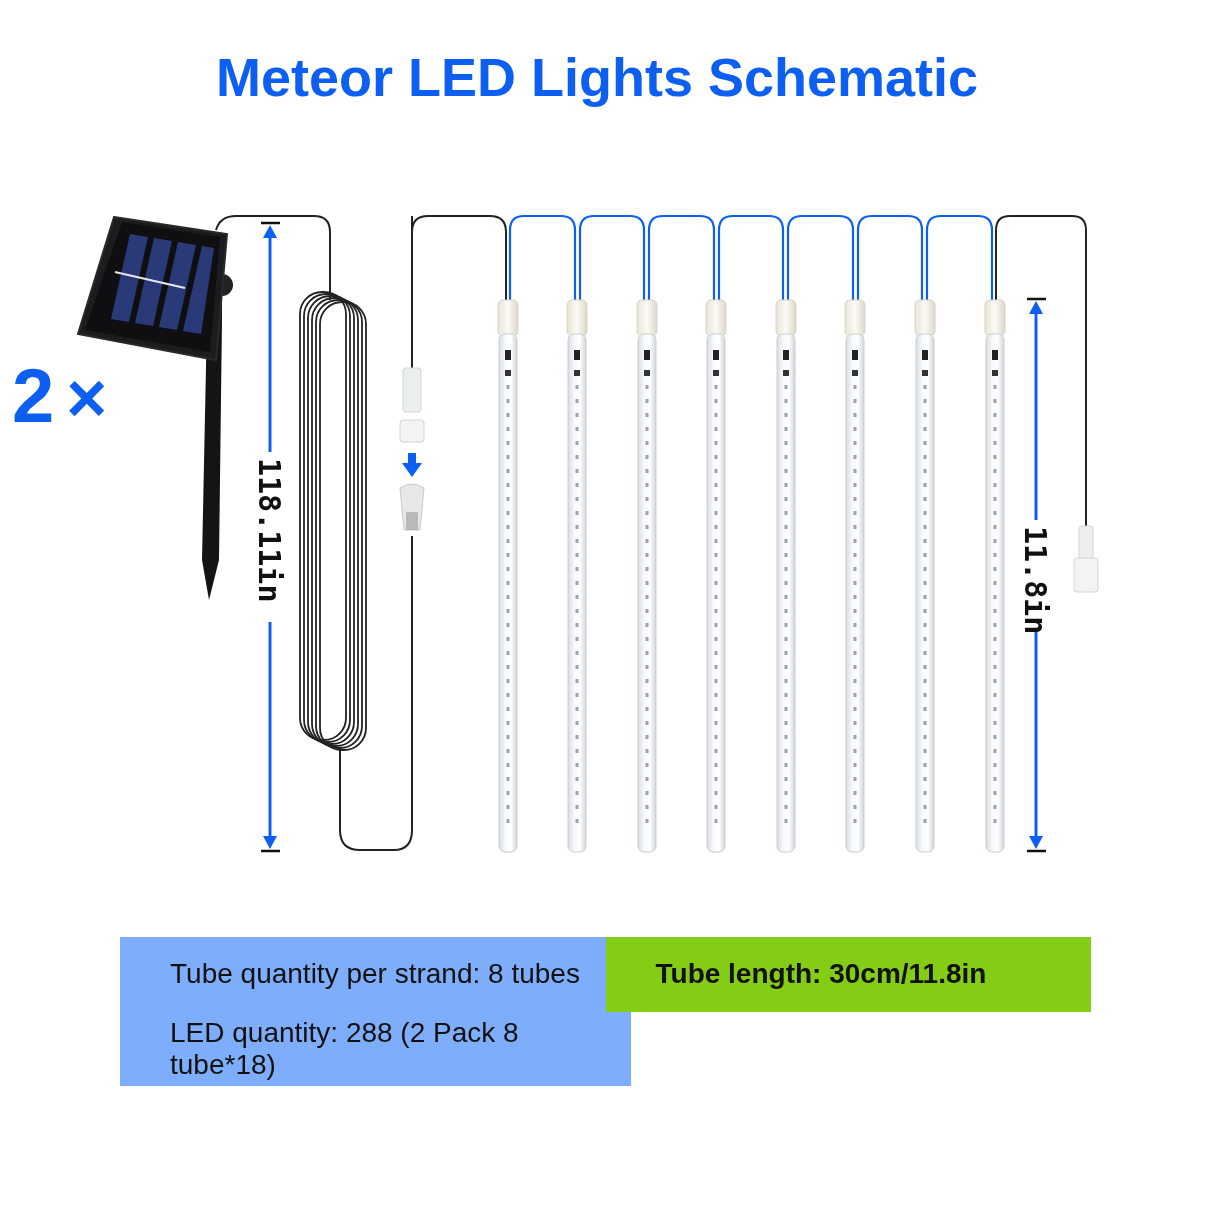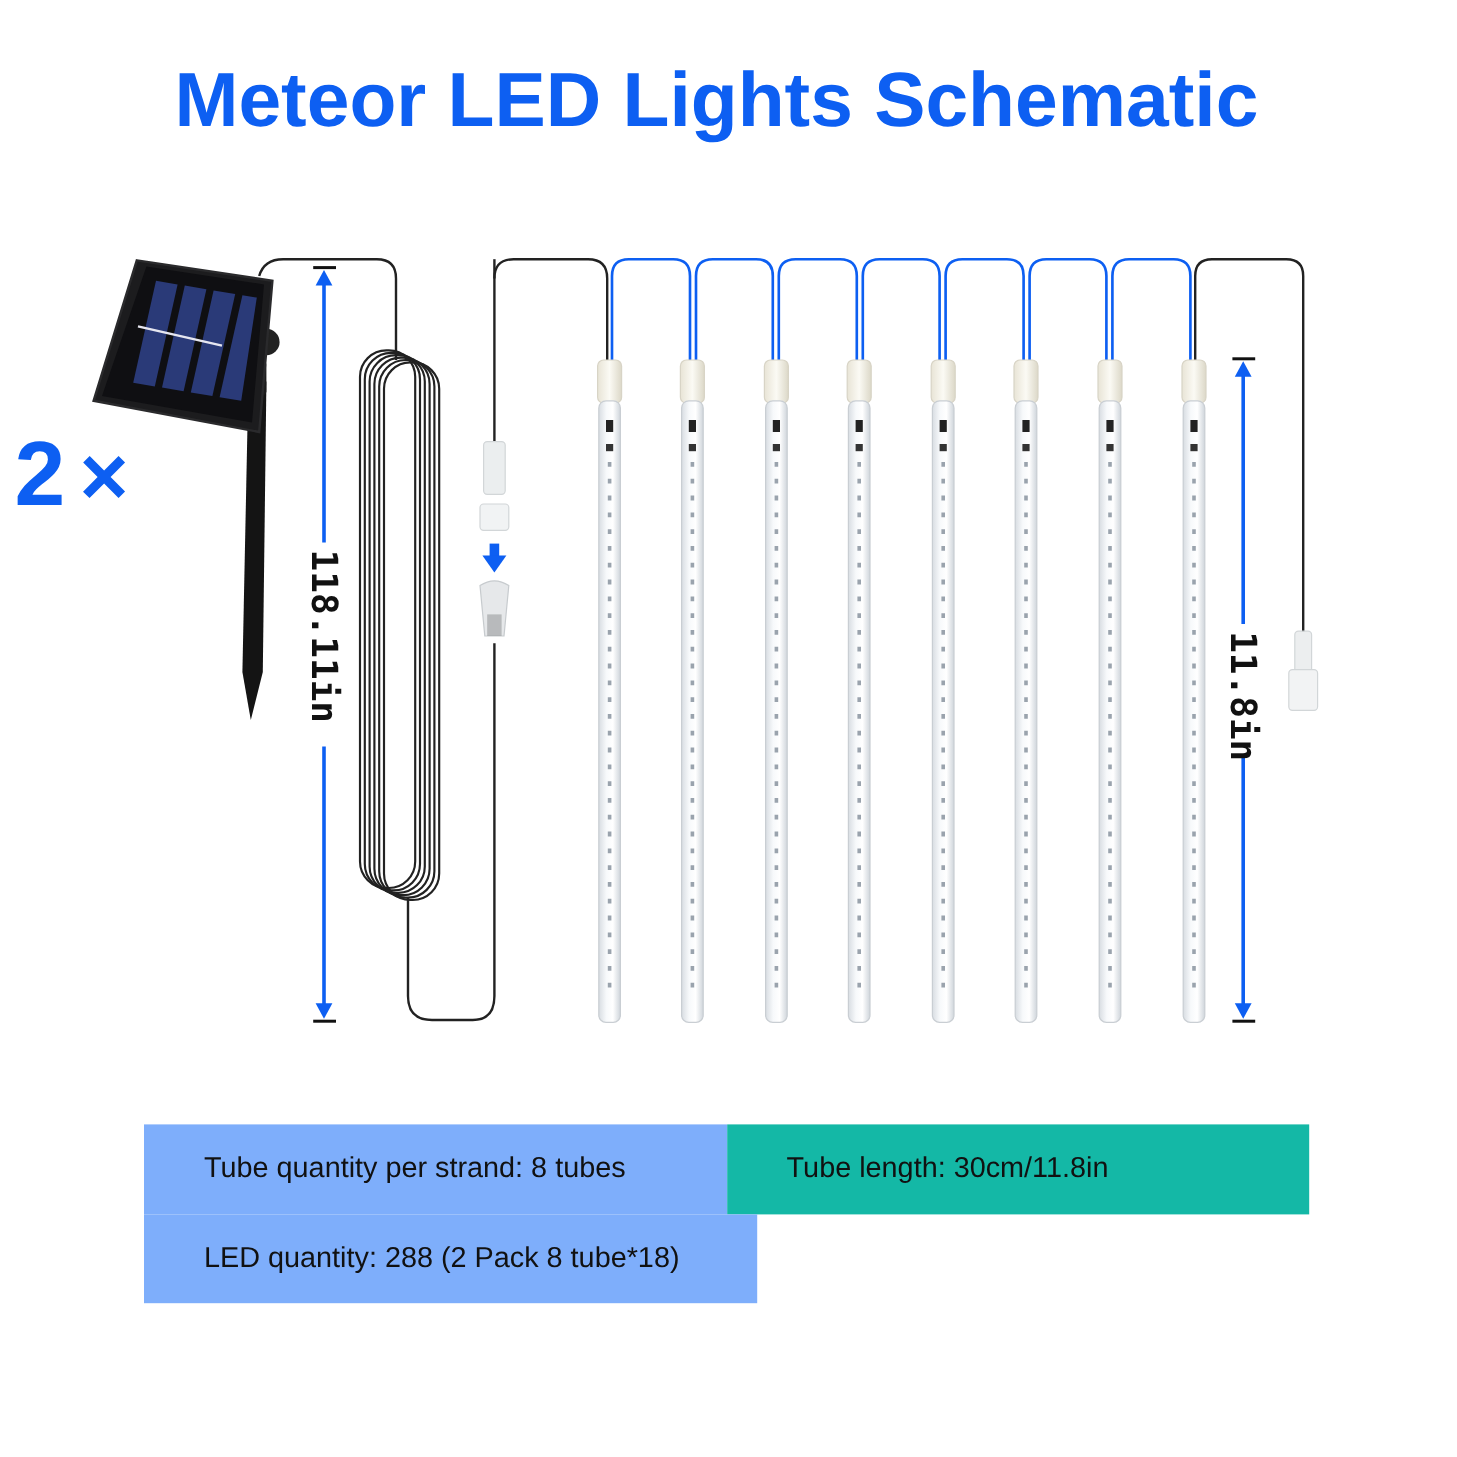--- a/index.html
+++ b/index.html
@@ -1,27 +1,27 @@
 <!DOCTYPE html>
 <html><head>
 <meta charset="utf-8">
 <style>
   html, body { margin: 0; padding: 0; background: #ffffff; }
   body { width: 1214px; height: 1214px; position: relative; overflow: hidden; font-family: "Liberation Sans", sans-serif; }
-  .title { position: absolute; left: 0; top: 46px; width: 1194px; text-align: center; font-weight: bold; font-size: 64px; color: #0d5ff2; letter-spacing: 0px; }
+  .title { position: absolute; left: 0; top: 46px; width: 1194px; text-align: center; font-weight: bold; font-size: 54px; color: #0d5ff2; letter-spacing: 0px; }
   .qty { position: absolute; left: 12px; top: 352px; font-weight: bold; color: #0d5ff2; }
   .qty .num { font-size: 76px; }
   .qty .x { font-size: 70px; margin-left: 12px; }
   svg.diagram { position: absolute; left: 0; top: 0; }
   .dim-label { position: absolute; font-family: "DejaVu Sans Mono", monospace; font-weight: bold; color: #111; transform-origin: 0 0; transform: rotate(90deg); white-space: nowrap; }
   .spec-table { position: absolute; left: 120px; top: 937px; width: 971px; height: 224px; }
   .row { display: flex; height: 74.6px; }
-  .cell { width: 511px; box-sizing: border-box; padding-left: 50px; display: flex; align-items: center; font-size: 24px; color: #111; }
+  .cell { width: 511px; box-sizing: border-box; padding-left: 50px; display: flex; align-items: center; font-size: 28px; color: #111; }
   .dark { background: #7eaefb; }
-  .light { background: #14b8a6; }
+  .light { background: #84cc16; font-weight: bold; }
 </style>
 </head>
 <body>
 
 <div class="title">Meteor LED Lights Schematic</div>
 
 <div class="qty">
   <span class="num">2</span><span class="x">×</span>
 </div>
 

